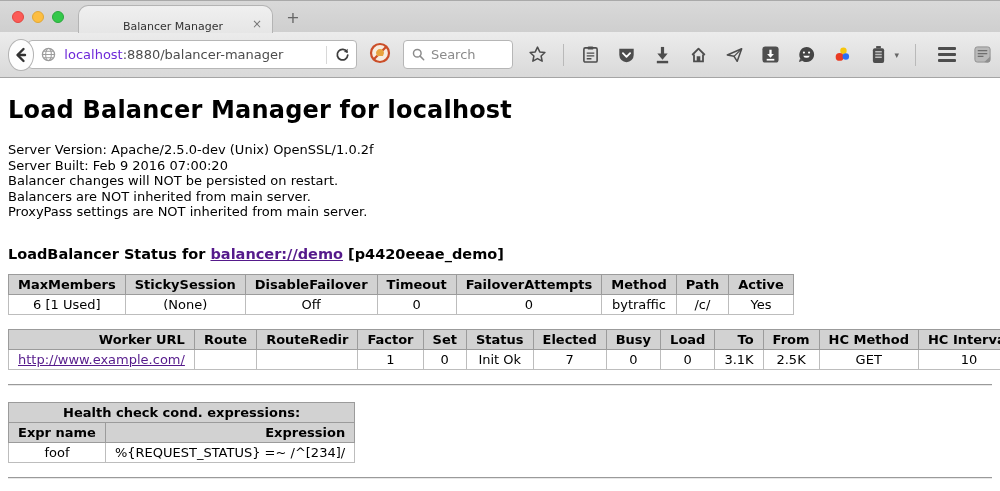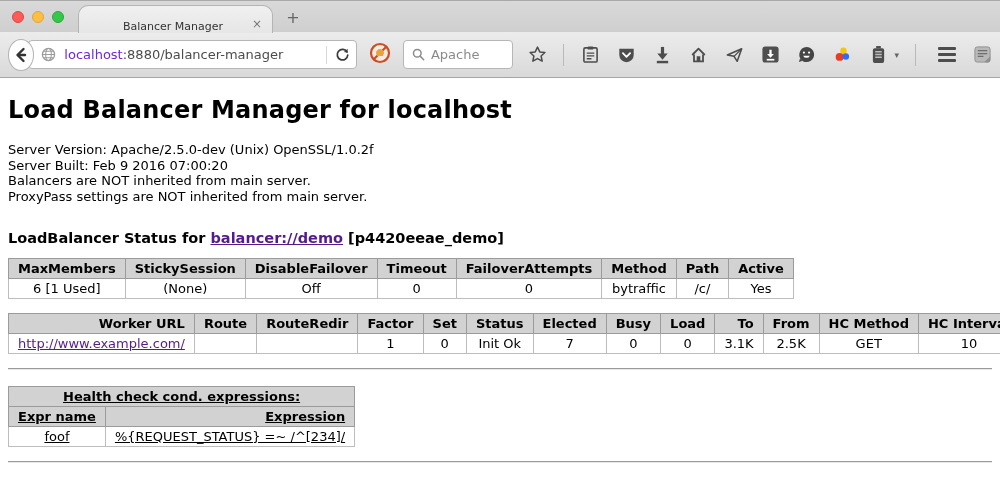--- a/index.html
+++ b/index.html
@@ -44,21 +44,21 @@
   .status-heading a { color:#551a8b; }
 
   table { border-collapse:collapse; font-size:13px; border:1px solid #4a4a4a; margin-bottom:14px; }
   th { background:#d2d2d2; border:1px solid #9b9b9b; font-weight:bold; padding:2px 9px; text-align:right; white-space:nowrap; }
   td { border:1px solid #bdbdbd; padding:2px 9px; text-align:center; white-space:nowrap; }
   td a { color:#551a8b; }
   .balancer-table { width:616px; }
   .worker-table { width:960px; }
   .worker-table td:first-child { text-align:left; }
   .worker-table td:nth-child(15) { text-align:left; }
-  .hc-table { width:312px; margin-top:16px;text-decoration:underline; }
+  .hc-table { width:312px; margin-top:16px; }
   .hc-table td:last-child { text-align:center; }
   .hc-table .hc-title th { text-align:center; }
   hr { border:none; height:2px; background:#9a9a9a; border-bottom:1px solid #e8e8e8; margin:6px 0 8px 0; }
 </style>
 </head>
 <body>
 
 <div class="window">
 
   <div class="tabstrip">
@@ -99,21 +99,21 @@
           <circle cx="11" cy="11" r="9" fill="#f7ecdf" stroke="#cb4e28" stroke-width="2.2"></circle>
           <path d="M4.8 17.2 L17.2 4.8" stroke="#cb4e28" stroke-width="2.2"></path>
           <path d="M7 11 c0-2.2 1.8-4 4-4 s4 1.8 4 4 l-1 3 H8 Z" fill="#e8a33d"></path>
         </svg>
     </div>
     <div class="searchbar">
       <svg width="13" height="13" viewBox="0 0 16 16">
           <circle cx="6.5" cy="6.5" r="4.7" fill="none" stroke="#8b8b8b" stroke-width="1.8"></circle>
           <path d="M10 10 L14.4 14.4" stroke="#8b8b8b" stroke-width="1.8" stroke-linecap="round"></path>
         </svg>
-      <span class="ph">Apache</span>
+      <span class="ph">Search</span>
     </div>
 
     <div class="iconrow">
       <span class="icon">
         <svg width="19" height="19" viewBox="0 0 20 20">
             <path d="M10 2.2 L12.4 7.3 L17.8 7.9 L13.8 11.6 L14.9 17 L10 14.3 L5.1 17 L6.2 11.6 L2.2 7.9 L7.6 7.3 Z" fill="none" stroke="#4d4d4d" stroke-width="1.6" stroke-linejoin="round"></path>
           </svg>
       </span>
       <span class="tb-divider"></span>
       <span class="icon">
@@ -194,20 +194,21 @@
       </span>
     </div>
   </div>
 
   <div class="content">
     <h1>Load Balancer Manager for localhost</h1>
 
     <div class="info-lines">
       <div>Server Version: Apache/2.5.0-dev (Unix) OpenSSL/1.0.2f</div>
       <div>Server Built: Feb 9 2016 07:00:20</div>
+      <div>Balancer changes will NOT be persisted on restart.</div>
       <div>Balancers are NOT inherited from main server.</div>
       <div>ProxyPass settings are NOT inherited from main server.</div>
     </div>
 
     <div class="status-heading">
       <span>LoadBalancer Status for </span><a href="#">balancer://demo</a><span> [p4420eeae_demo]</span>
     </div>
 
     <table class="balancer-table">
         <tbody>

